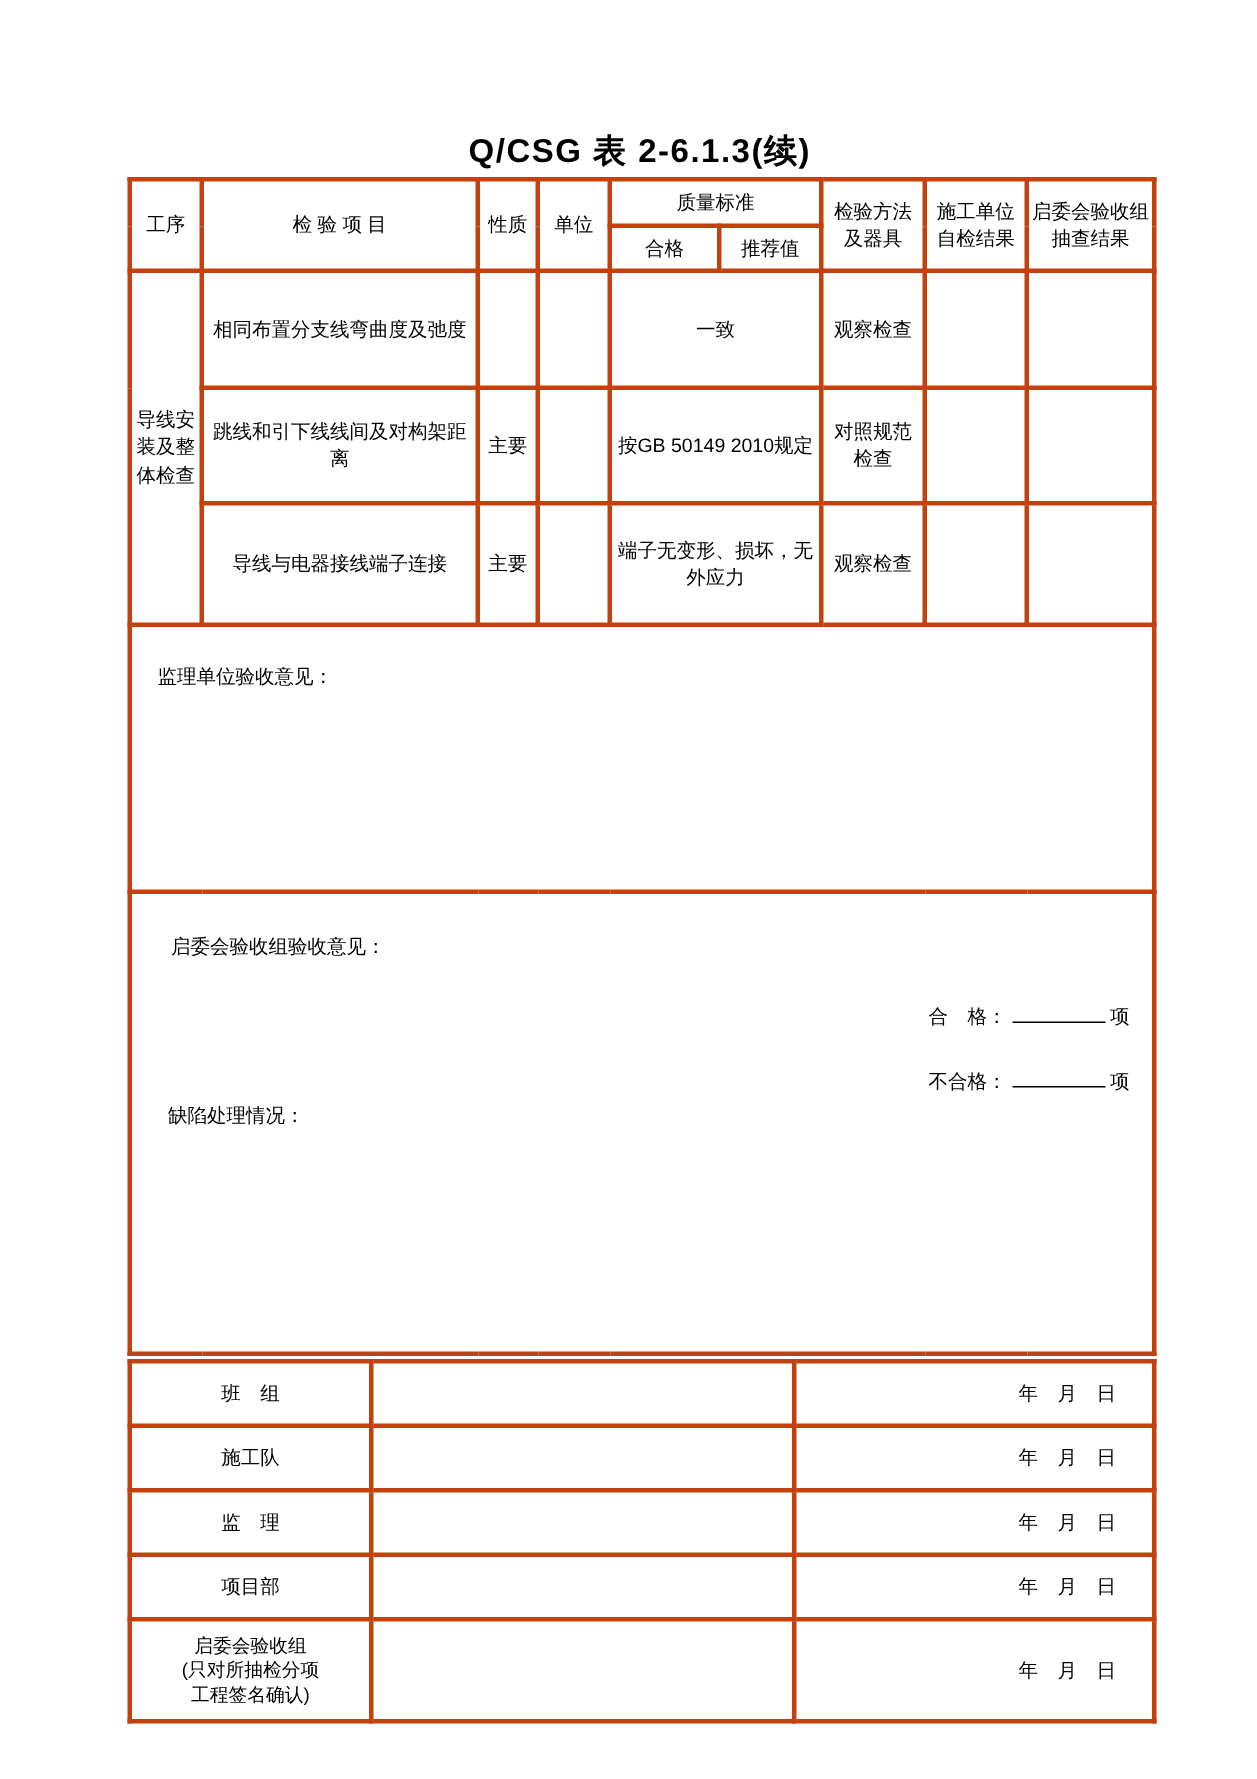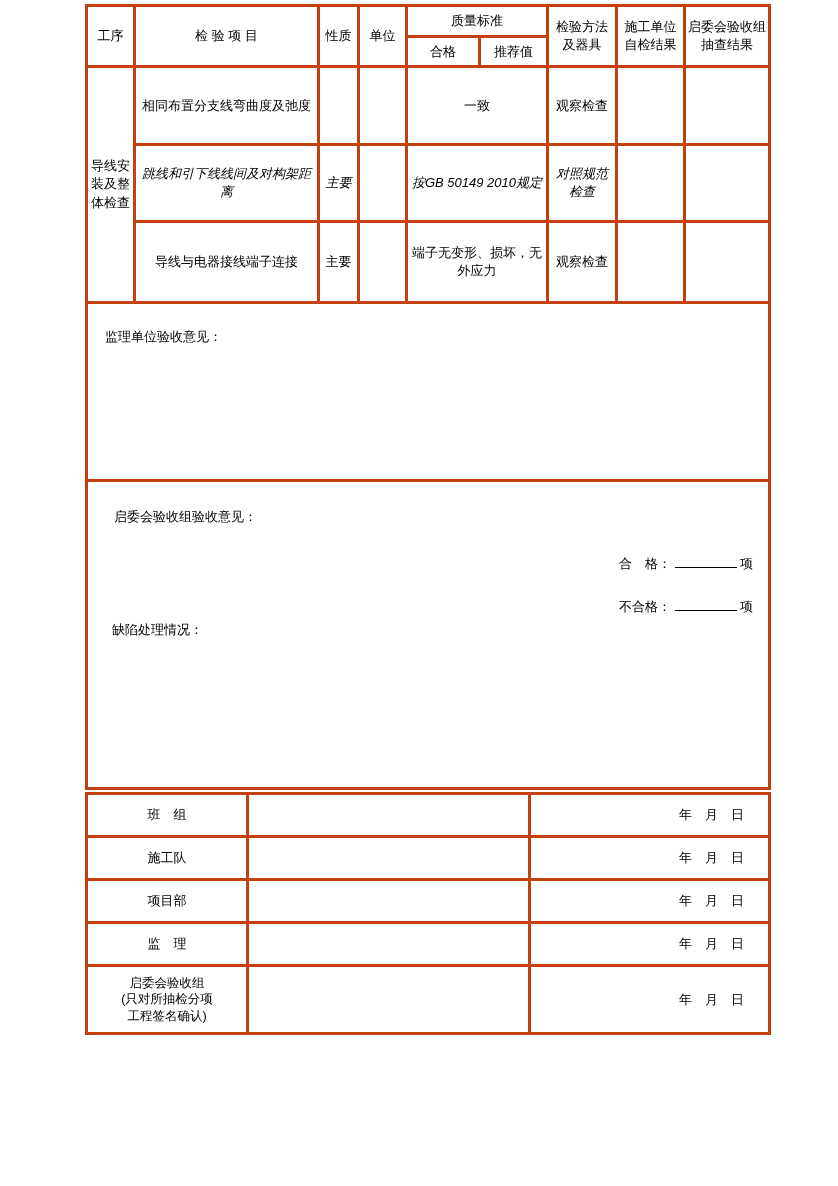--- a/index.html
+++ b/index.html
@@ -41,21 +41,21 @@
     vertical-align: middle;
     padding: 1px 2px;
     line-height: 1.35;
     word-break: break-all;
     overflow: hidden;
   }
   .prewrap { white-space: pre-line; }
   .rh-h1 td { height: 26px; }
   .rh-h2 td { height: 25px; }
   .rh-r1 { height: 78px; }
-  .rh-r2 { height: 77px; font-style: italic; }
+  .rh-r2 { height: 77px; }
   .rh-r3 { height: 81px; }
   .opinion-cell {
     height: 151px;
     text-align: left;
     vertical-align: top;
     padding: 12px;
   }
   .committee-cell { height: 281px; }
   .supervisor-label { padding: 12px 0 0 5px; }
   .committee-label  { padding: 14px 0 0 14px; }
@@ -80,20 +80,21 @@
   .sig-row-last td { height: 63px; }
   .date-cell { text-align: right; padding-right: 24px; }
   .unit-cell-multiline { font-size: 12.5px; line-height: 1.3; }
   .process-cell { padding: 0 1px; line-height: 1.4; }
 </style>
 </head>
 <body>
 
 <div class="page">
 
+  <div class="doc-title">Q/CSG 表 2-6.1.3(续)</div>
 
   <table class="main-table">
     <colgroup>
       <col style="width:48px">
         <col style="width:184px">
         <col style="width:40px">
         <col style="width:48px">
       <col style="width:73px">
         <col style="width:68px">
         <col style="width:69px">
@@ -185,26 +186,26 @@
         <td>班　组</td>
         <td></td>
         <td class="date-cell">年　月　日</td>
       </tr>
       <tr class="sig-row">
         <td>施工队</td>
         <td></td>
         <td class="date-cell">年　月　日</td>
       </tr>
       <tr class="sig-row">
+        <td>监　理</td>
+        <td></td>
+        <td class="date-cell">年　月　日</td>
+      </tr>
+      <tr class="sig-row">
         <td>项目部</td>
-        <td></td>
-        <td class="date-cell">年　月　日</td>
-      </tr>
-      <tr class="sig-row">
-        <td>监　理</td>
         <td></td>
         <td class="date-cell">年　月　日</td>
       </tr>
       <tr class="sig-row-last">
         <td class="prewrap unit-cell-multiline">启委会验收组
 (只对所抽检分项
 工程签名确认)</td>
         <td></td>
         <td class="date-cell">年　月　日</td>
       </tr>

